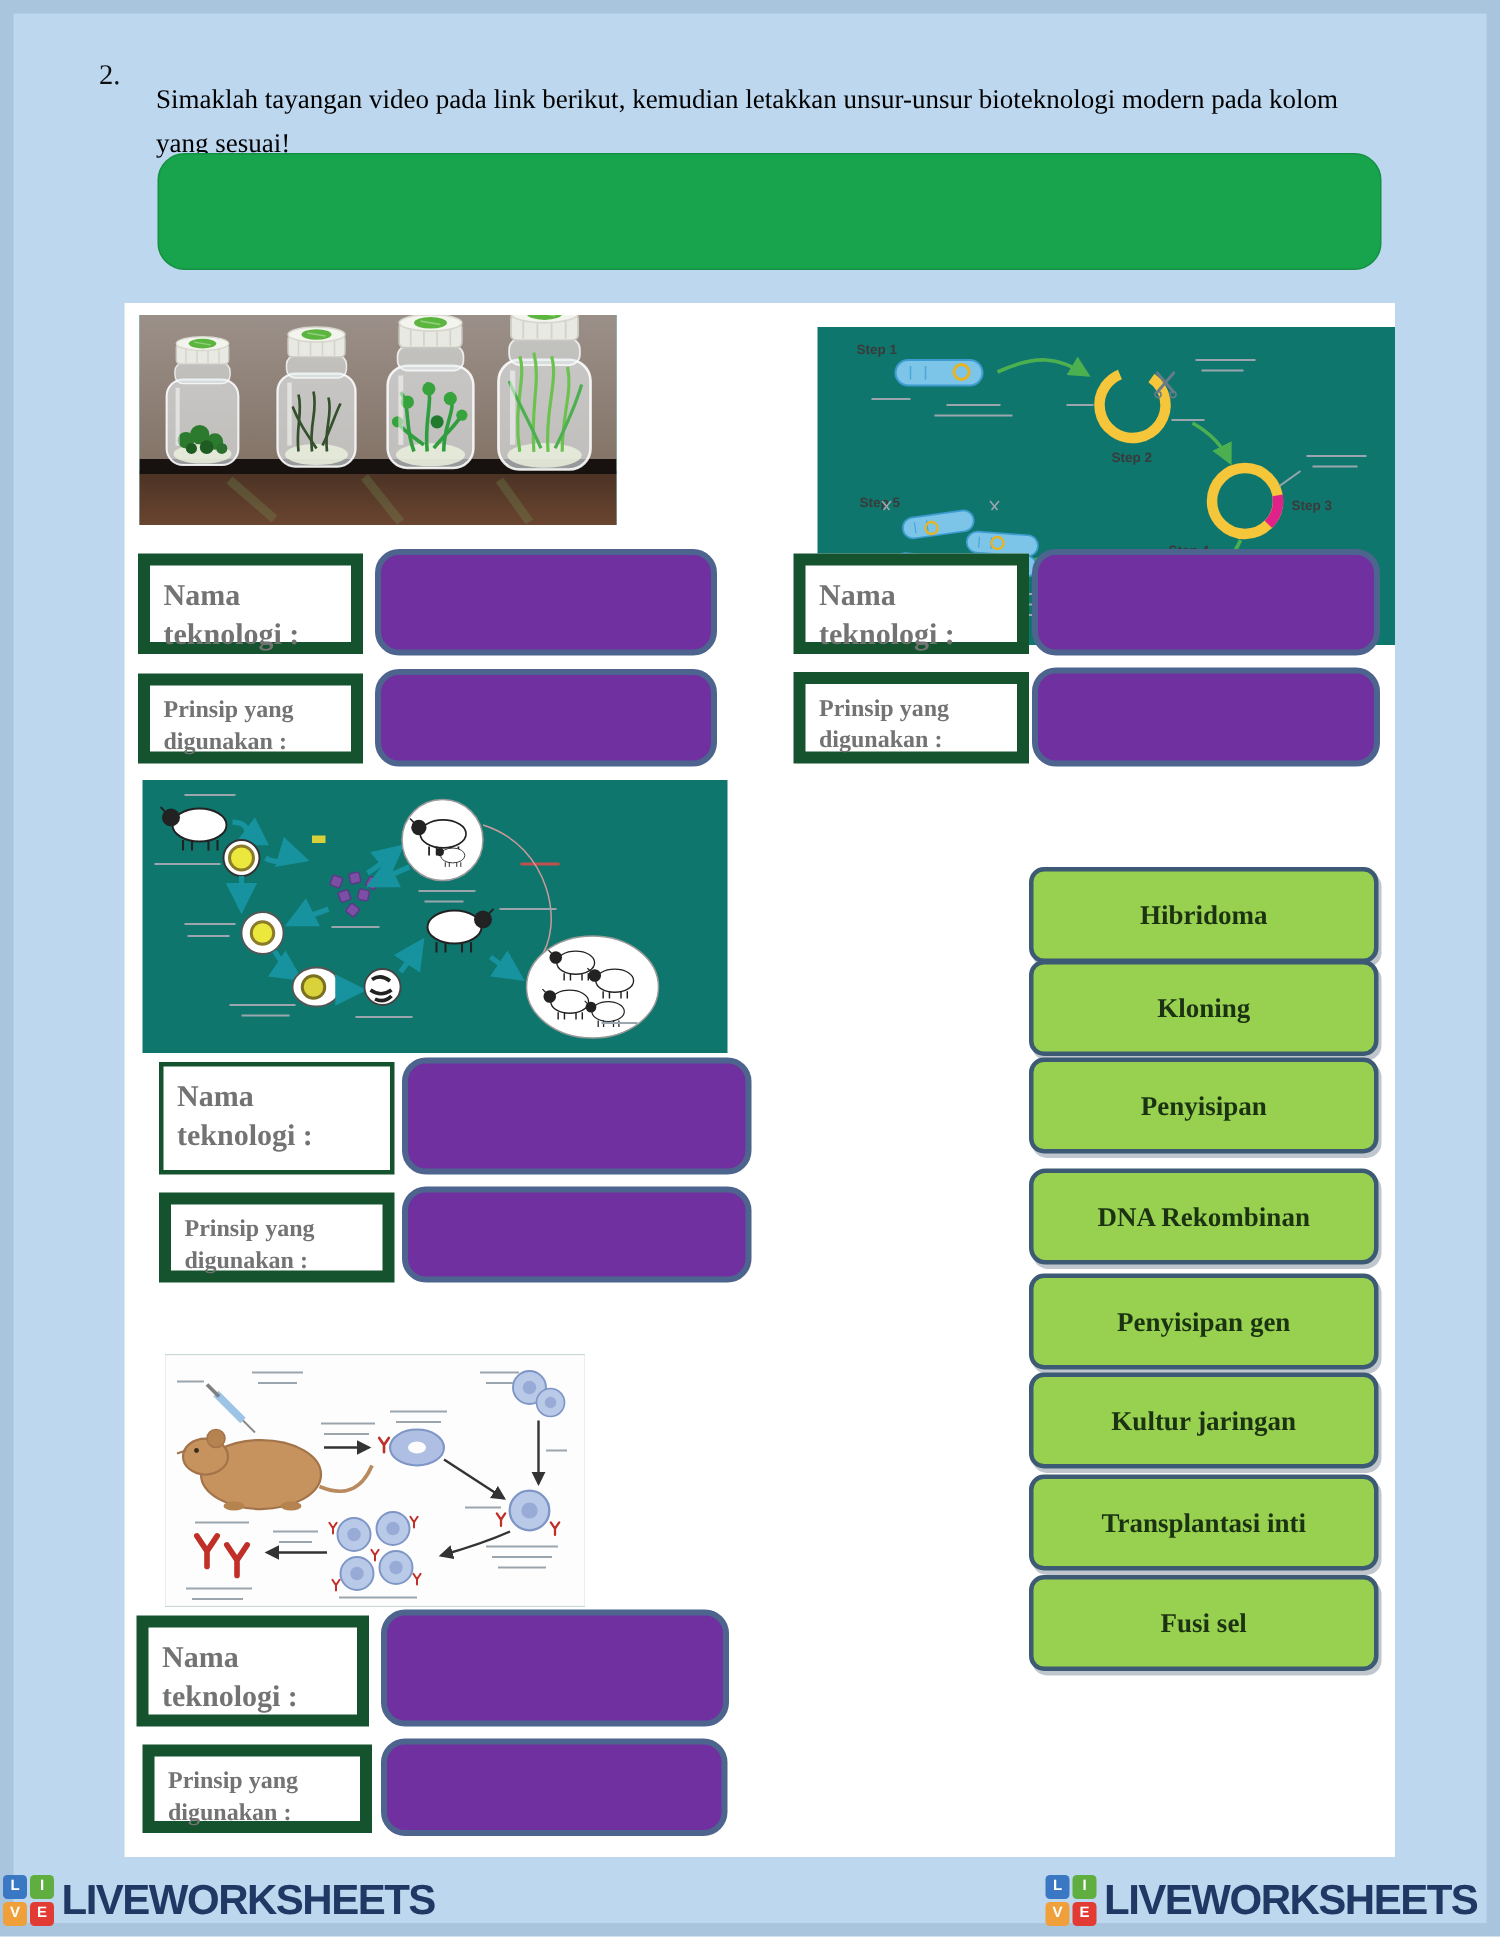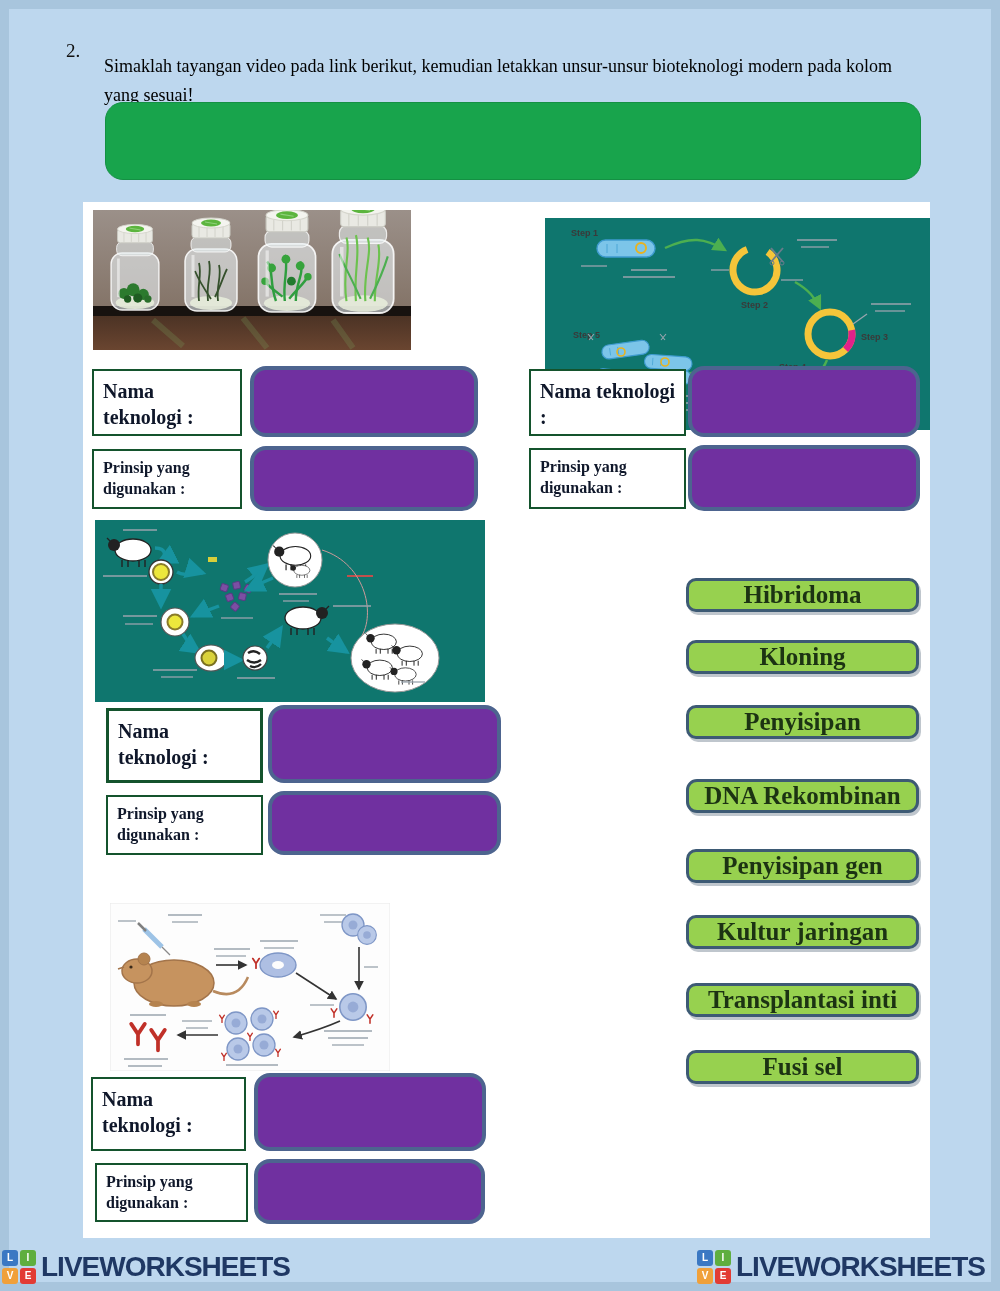--- a/index.html
+++ b/index.html
@@ -18,36 +18,36 @@
     left:105px;top:102px;width:816px;height:78px;
     background:#18a44c;border-radius:18px;border:1px solid #149043;cursor:pointer;
   }
 
   .panel{left:83px;top:202px;width:847px;height:1036px;background:#ffffff;}
 
   .illus{background:#0f766e;text-decoration:underline;}
   .illus svg{display:block;width:100%;height:100%;}
 
   .label-box{
-    background:#fff;border:2px solid #14532d;color:#0f172a;
+    background:#fff;border:8px solid #14532d;color:#737373;
     font-weight:bold;padding:7px 9px;line-height:1.3;
   }
   .label-nama{font-size:20px;}
   .label-prinsip{font-size:16px;}
 
   .answer-box{
     background:#7030a0;border:4px solid #4d648f;border-radius:16px;cursor:pointer;
   }
 
   .option-btn{
-    left:686px;width:233px;height:34px;
+    left:686px;width:233px;height:64px;
     background:#97d14f;border:3px solid #3d5a74;border-radius:10px;
     box-shadow:2px 3px 0 rgba(44,66,88,.30);
     display:flex;align-items:center;justify-content:center;
-    font-size:25px;font-weight:bold;color:#1c3313;cursor:pointer;
+    font-size:18px;font-weight:bold;color:#1c3313;cursor:pointer;
   }
 
   .brand{display:flex;align-items:center;gap:5px;cursor:pointer;}
   .brand-grid{display:grid;grid-template-columns:16px 16px;grid-template-rows:16px 16px;gap:2px;}
   .brand-cell{
     border-radius:3px;color:#fff;text-align:center;
     font:bold 10px/16px "Liberation Sans",sans-serif;
   }
   .cell-l{background:#3b78c3;} .cell-i{background:#5fae3f;}
   .cell-v{background:#f0a03a;} .cell-e{background:#e23b34;}

